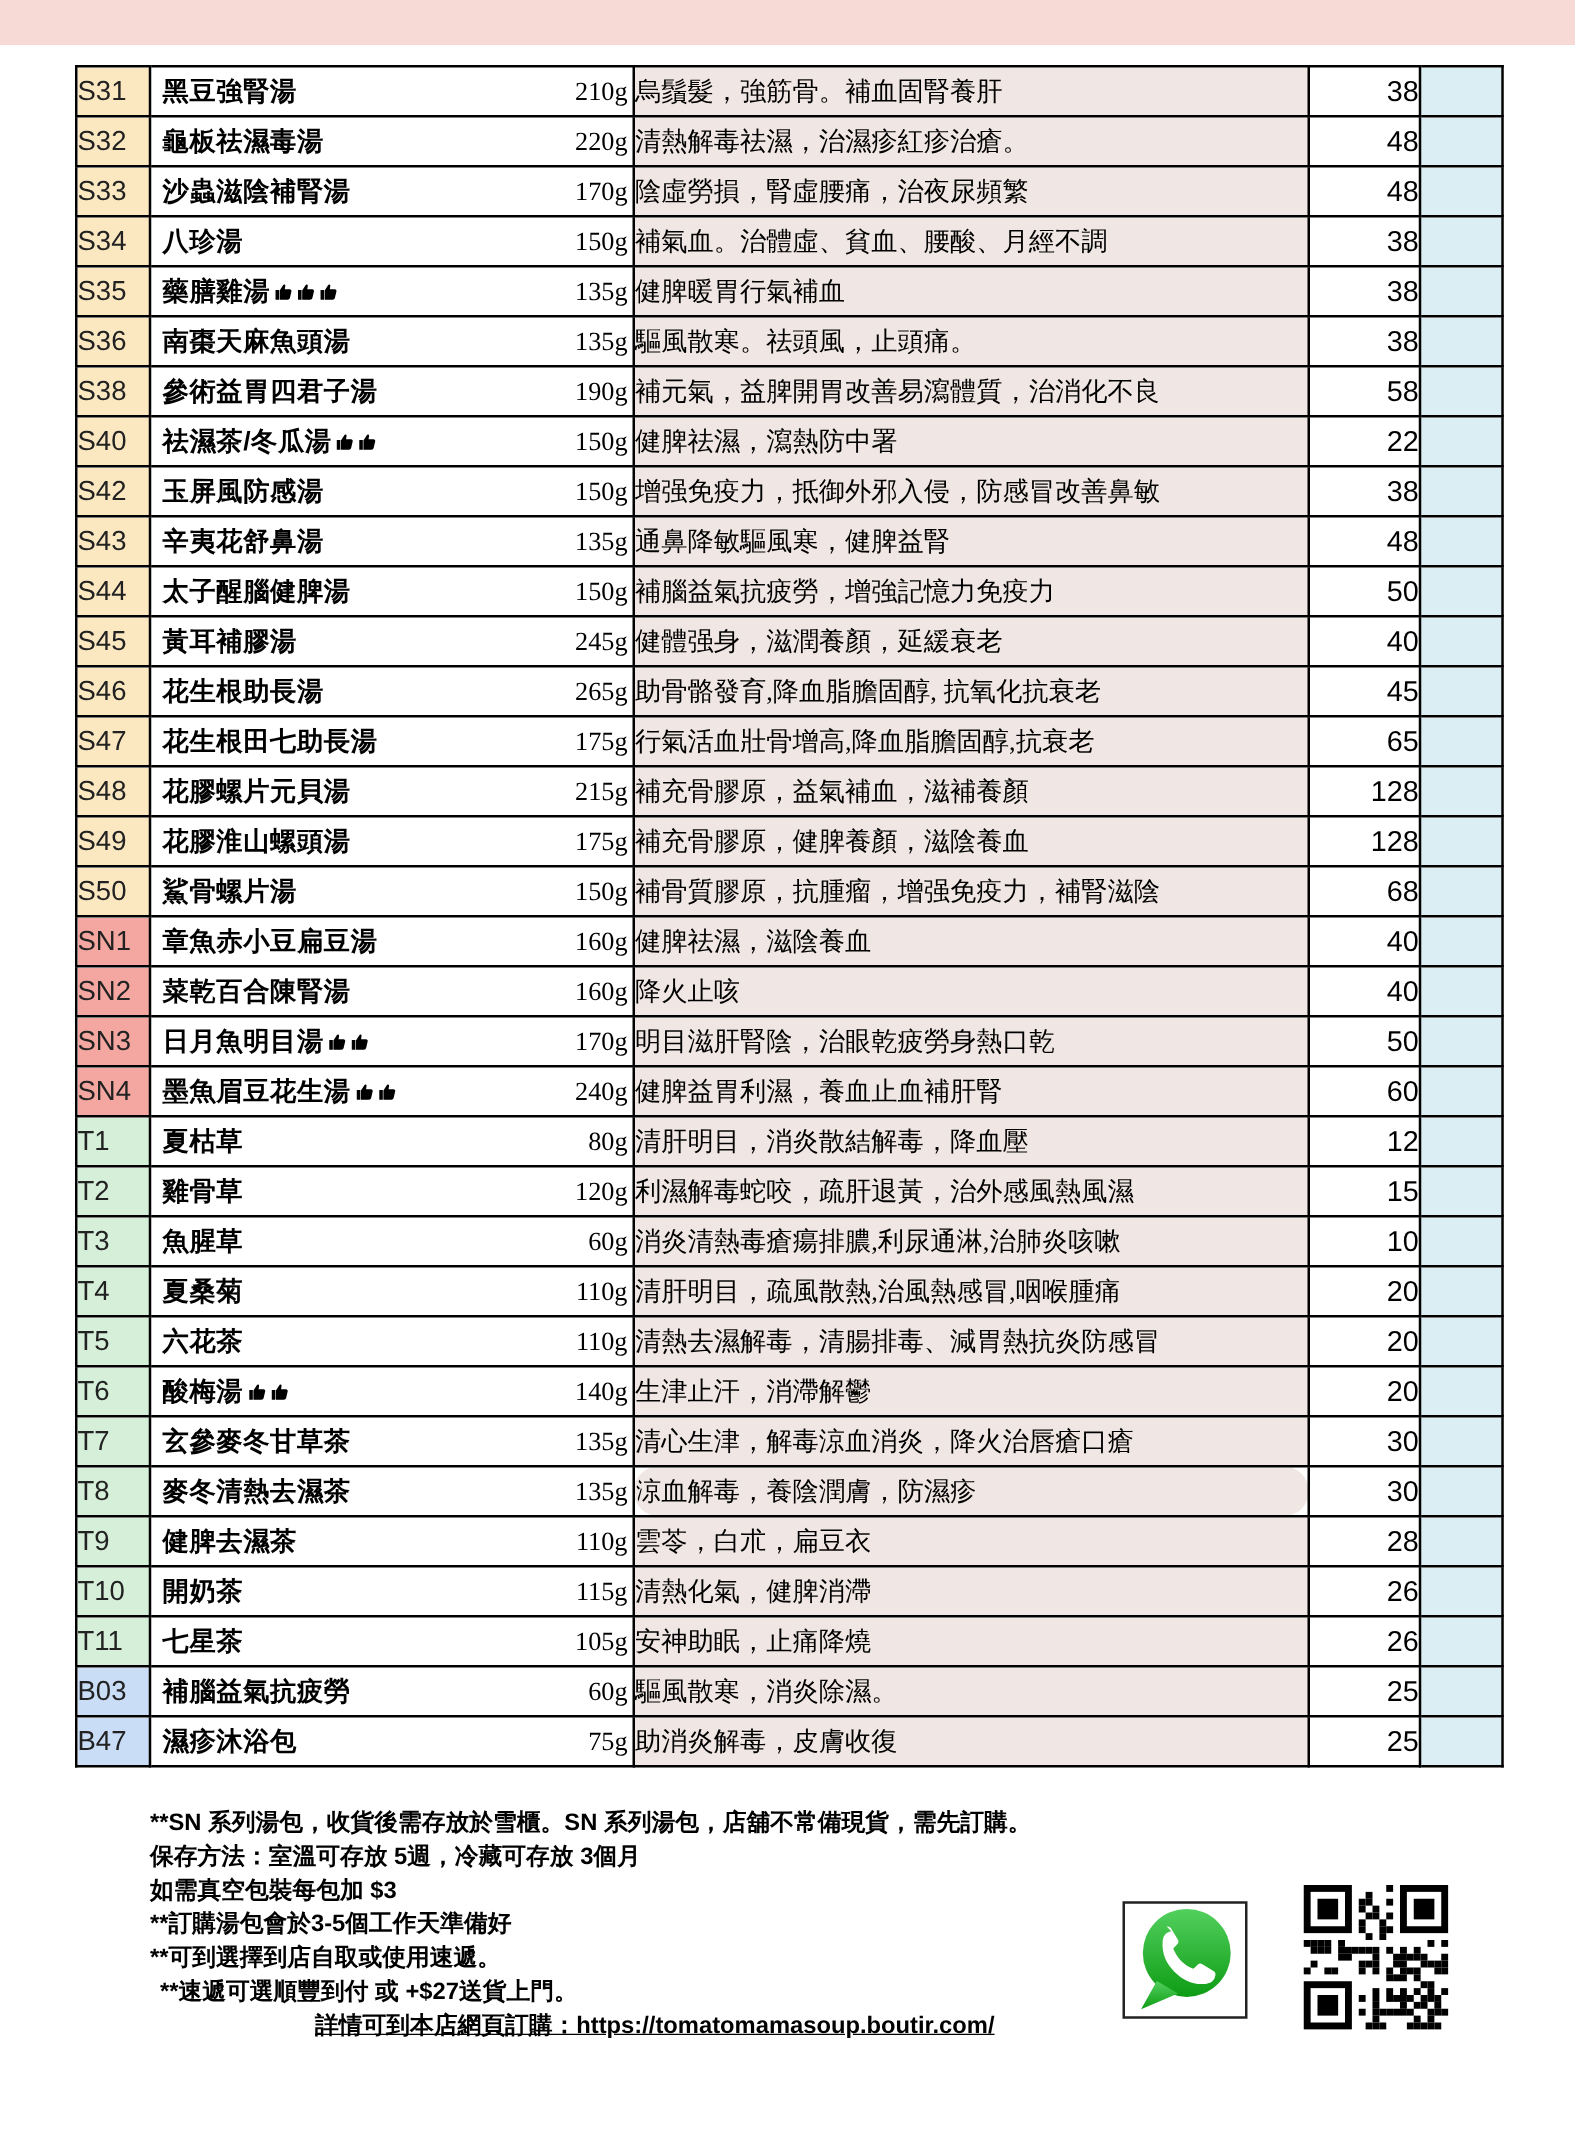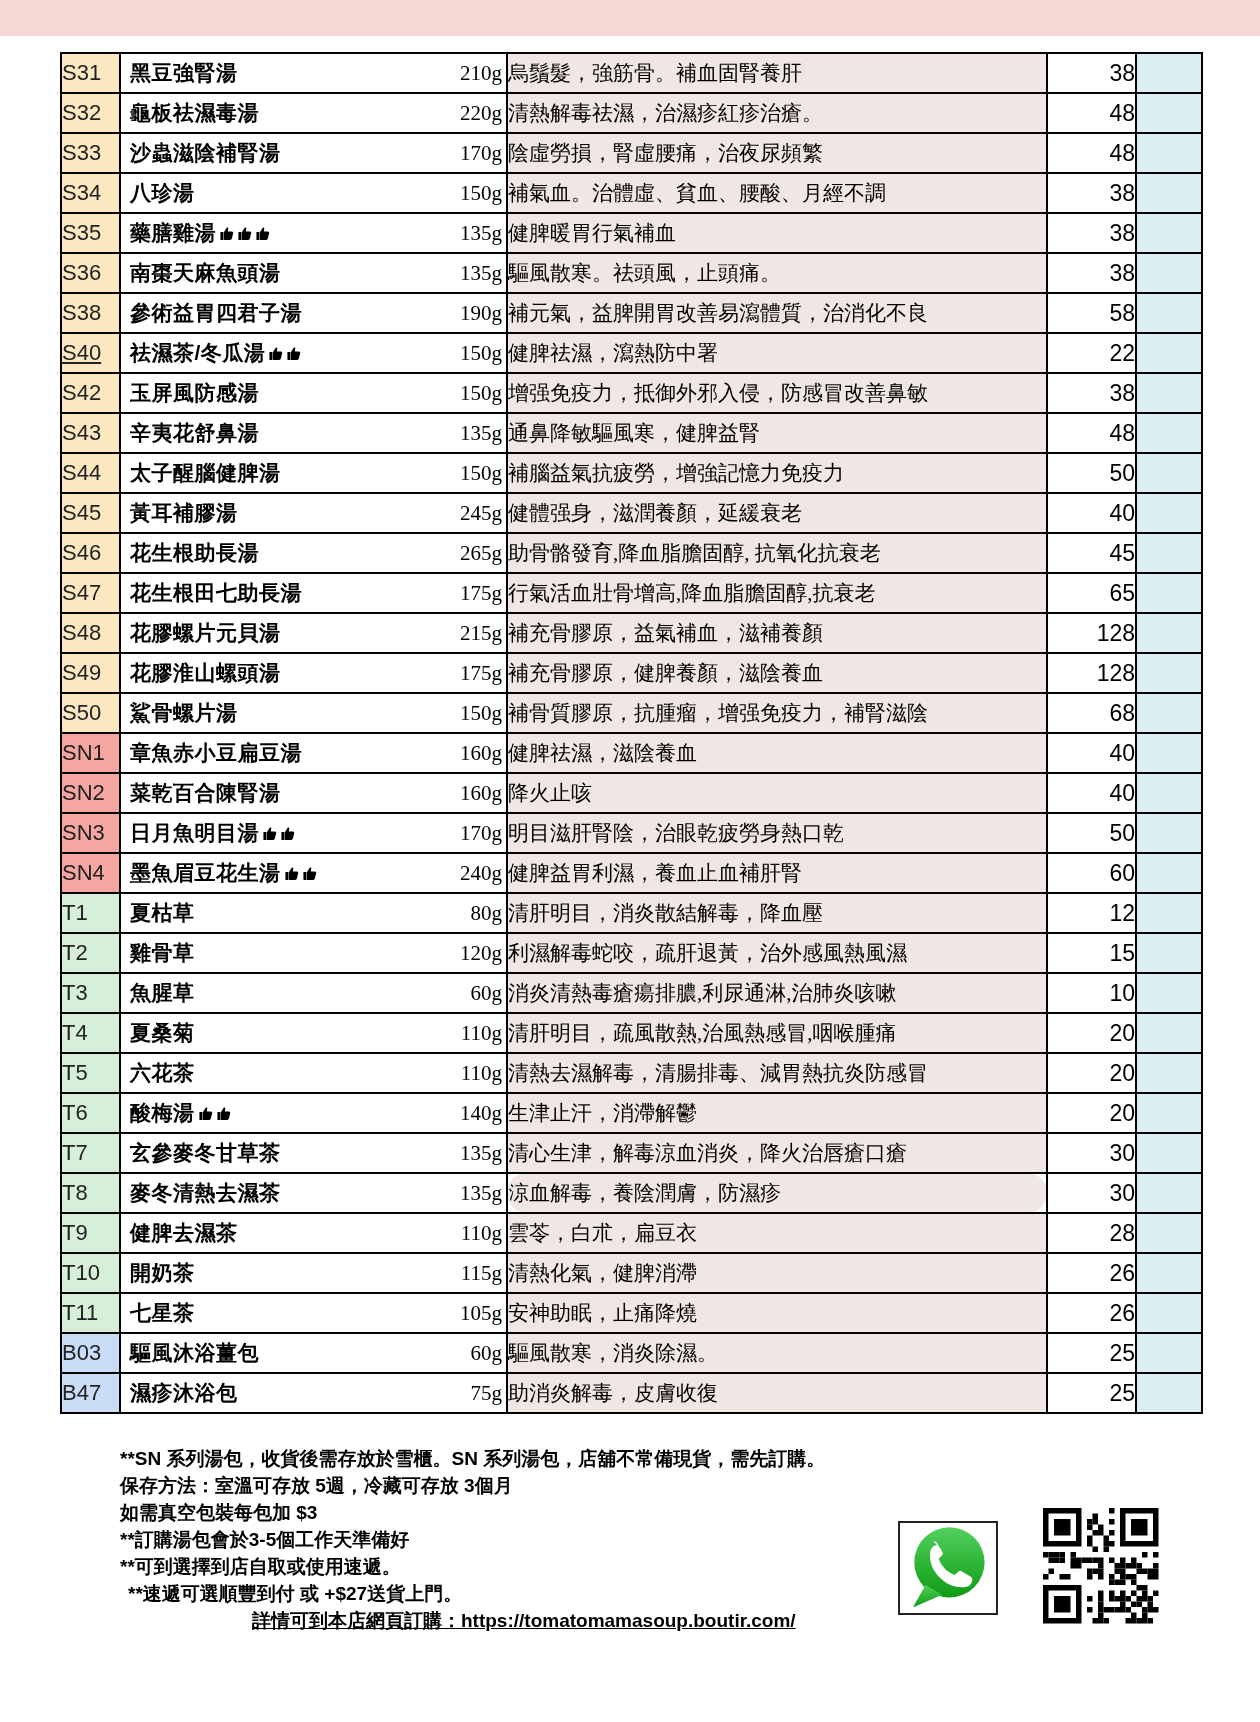--- a/index.html
+++ b/index.html
@@ -133,21 +133,21 @@
           <div class="nrow">
             <span class="nm">參術益胃四君子湯</span>
             <span class="wt">190g</span>
           </div>
         </td>
         <td class="desc" style="background: rgb(240, 231, 228);">補元氣，益脾開胃改善易瀉體質，治消化不良</td>
         <td class="price">58</td>
         <td class="tail" style="background: rgb(218, 238, 243);"></td>
       </tr>
       <tr>
-        <td class="code" style="background: rgb(252, 232, 192); text-decoration: underline;">S40</td>
+        <td class="code" style="background: rgb(252, 232, 192);">S40</td>
         <td class="namecell">
           <div class="nrow">
             <span class="nm">祛濕茶/冬瓜湯</span>
             <span class="thumbs">
               <svg viewBox="0 0 24 24">
                 <path fill="#000" d="M2 10h4v11H2z M7.5 21c-0.5 0-0.8-0.2-0.8-0.8V10.5l4-6.3c0.6-1 2.4-0.7 2.4 0.7l-0.6 4.1h5.6c1.3 0 2.2 1.2 1.9 2.4l-1.7 7.3c-0.3 1.2-1.3 2.3-2.8 2.3z"></path>
               </svg>
               <svg viewBox="0 0 24 24">
                 <path fill="#000" d="M2 10h4v11H2z M7.5 21c-0.5 0-0.8-0.2-0.8-0.8V10.5l4-6.3c0.6-1 2.4-0.7 2.4 0.7l-0.6 4.1h5.6c1.3 0 2.2 1.2 1.9 2.4l-1.7 7.3c-0.3 1.2-1.3 2.3-2.8 2.3z"></path>
               </svg>
@@ -468,21 +468,21 @@
           </div>
         </td>
         <td class="desc" style="background: rgb(240, 231, 228);">安神助眠，止痛降燒</td>
         <td class="price">26</td>
         <td class="tail" style="background: rgb(218, 238, 243);"></td>
       </tr>
       <tr>
         <td class="code" style="background: rgb(201, 221, 246);">B03</td>
         <td class="namecell">
           <div class="nrow">
-            <span class="nm">驅風沐浴薑包</span>
+            <span class="nm">補腦益氣抗疲勞</span>
             <span class="wt">60g</span>
           </div>
         </td>
         <td class="desc" style="background: rgb(240, 231, 228);">驅風散寒，消炎除濕。</td>
         <td class="price">25</td>
         <td class="tail" style="background: rgb(218, 238, 243);"></td>
       </tr>
       <tr>
         <td class="code" style="background: rgb(201, 221, 246);">B47</td>
         <td class="namecell">

